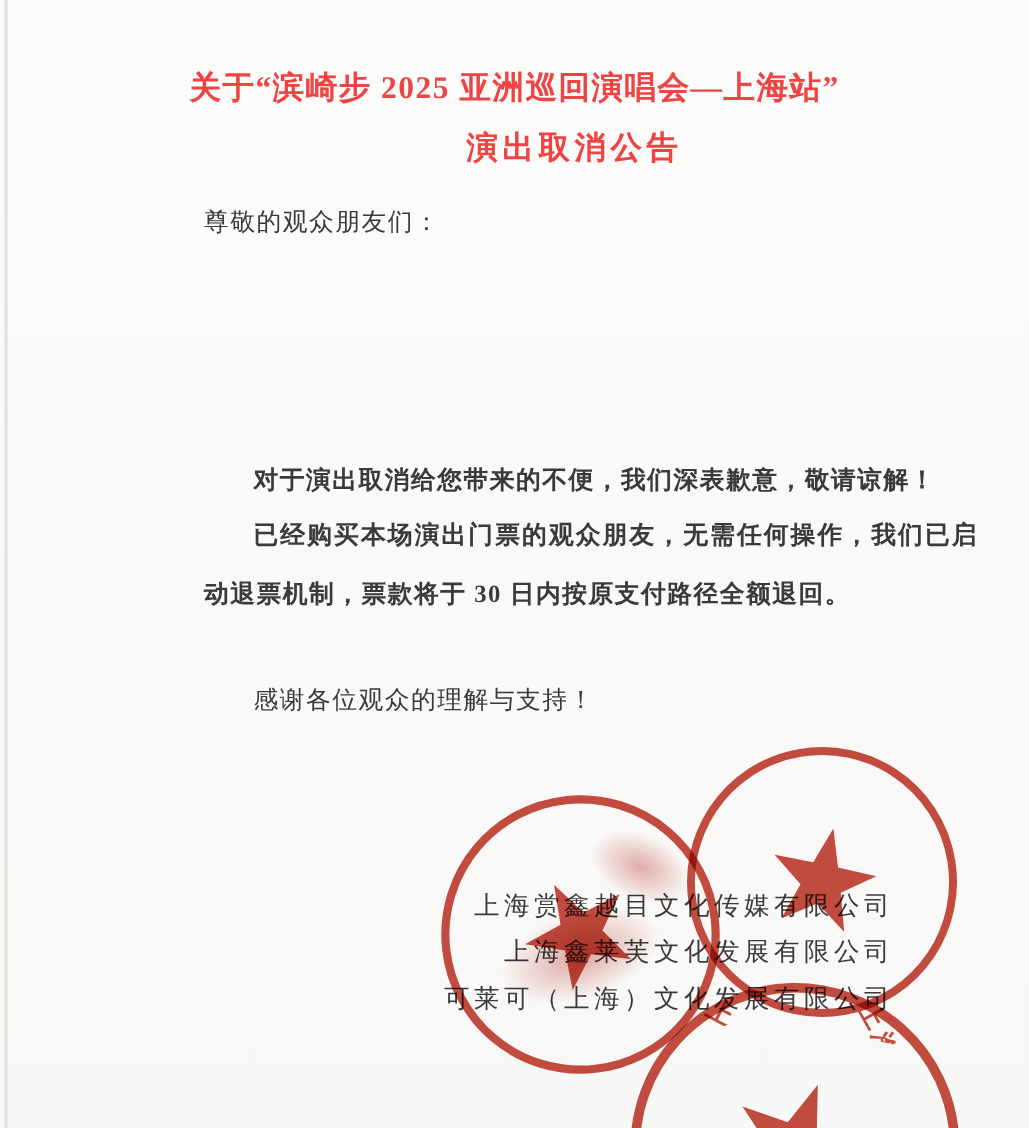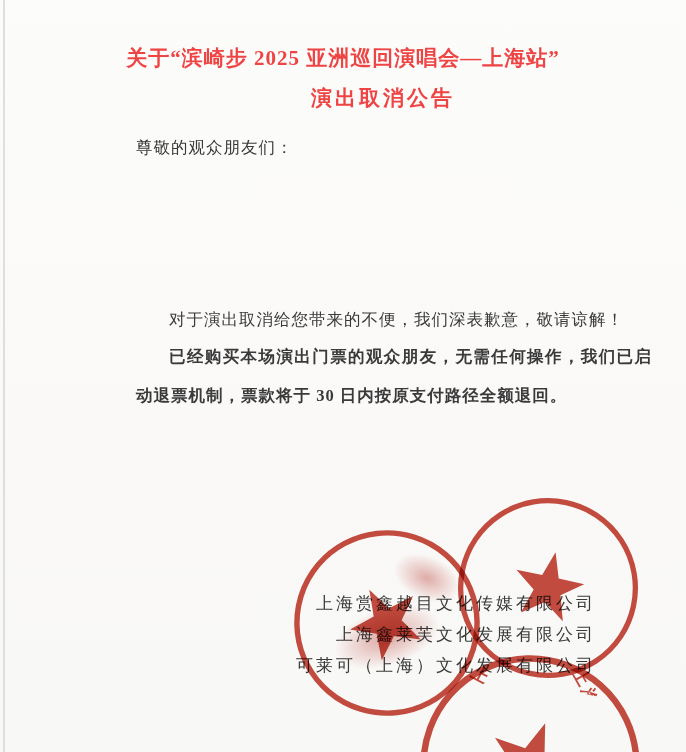--- a/index.html
+++ b/index.html
@@ -10,21 +10,21 @@
   }
   .page{position:absolute;inset:0;}
   .edge-line{position:absolute;left:3px;top:0;bottom:0;width:2px;background:#cfcfcd;opacity:.65;}
   .title{position:absolute;left:0;width:100%;text-align:center;font-weight:bold;color:#ef4444;}
   .title-1{top:44px;font-size:21px;letter-spacing:1px;}
   .title-2{top:84px;font-size:21px;letter-spacing:3px;padding-left:40px;}
   .bodytext{position:absolute;left:88px;width:516px;font-size:16.5px;line-height:39px;
     color:#3a3a3a;text-align:justify;letter-spacing:1px;margin-left:48px;}
   .salutation{top:128px;}
   .para-1{top:192px;text-indent:2em;}
-  .para-2{top:300px;text-indent:2em;}
+  .para-2{top:300px;text-indent:2em;font-weight:bold;}
   .para-3{top:337px;text-indent:2em;font-weight:bold;}
   .thanks{top:447px;text-indent:2em;}
   .sig-block{position:absolute;right:90px;top:588px;text-align:right;font-size:17px;
     line-height:31px;letter-spacing:3px;color:#3a3a3a;}
   .sig-line{white-space:nowrap;}
   .date-line{margin-top:17px;letter-spacing:1px;}
   .stamp{position:absolute;mix-blend-mode:multiply;opacity:.9;}
   .stamp svg{width:100%;height:100%;display:block;}
   .stamp-left{left:288px;top:524px;width:198px;height:198px;transform:rotate(-28deg);}
   .stamp-right{left:452px;top:492px;width:192px;height:192px;transform:rotate(12deg);}
@@ -41,20 +41,21 @@
 
 <div class="page">
   <div class="edge-line"></div>
 
   <div class="title title-1">关于“滨崎步 2025 亚洲巡回演唱会—上海站”</div>
   <div class="title title-2">演出取消公告</div>
 
   <div class="bodytext salutation">尊敬的观众朋友们：</div>
   <div class="bodytext para-2">对于演出取消给您带来的不便，我们深表歉意，敬请谅解！</div>
   <div class="bodytext para-3">已经购买本场演出门票的观众朋友，无需任何操作，我们已启动退票机制，票款将于 30 日内按原支付路径全额退回。</div>
+  <div class="bodytext thanks">感谢各位观众的理解与支持！</div>
 
   <div class="sig-block">
     <div class="sig-line">上海赏鑫越目文化传媒有限公司</div>
     <div class="sig-line">上海鑫莱芙文化发展有限公司</div>
     <div class="sig-line">可莱可（上海）文化发展有限公司</div>
   </div>
 
   <div class="stamp stamp-left">
     <svg viewBox="0 0 200 200">
       <defs>

